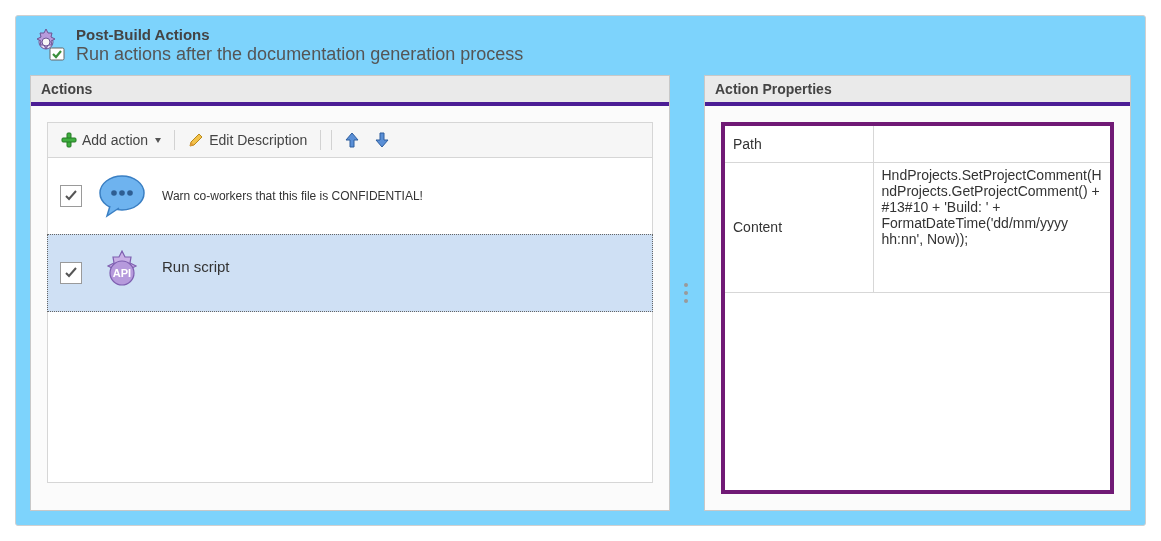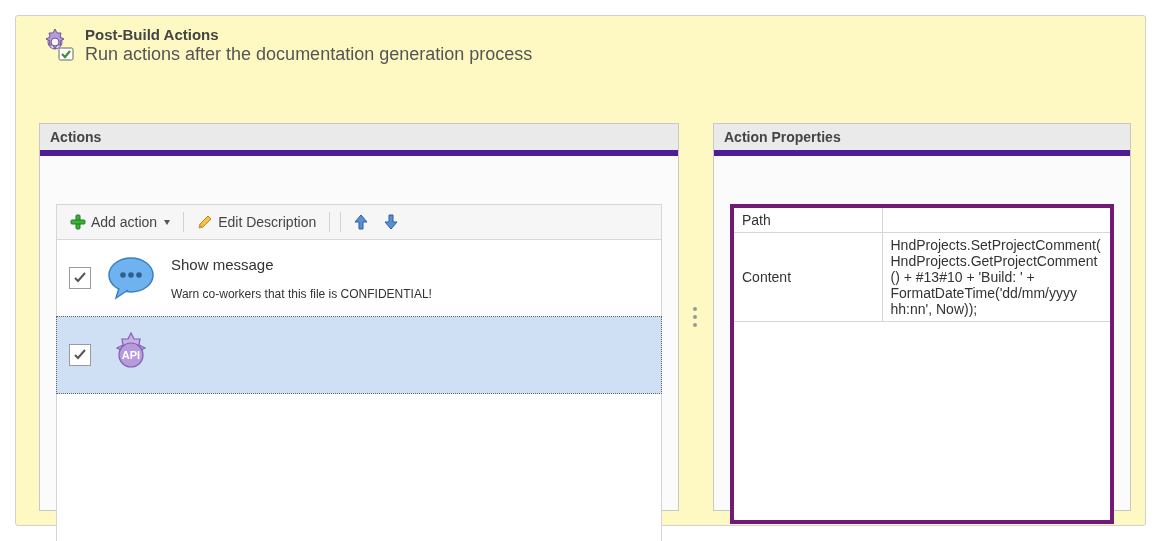--- a/index.html
+++ b/index.html
@@ -9,25 +9,24 @@
     font-family: "Segoe UI", Tahoma, sans-serif;
     font-size: 14px;
     color: #333;
     background: #fff;
   }
   .outer-panel {
     width: 1131px;
     height: 511px;
     border: 1px solid #d0d0d0;
     border-radius: 3px;
-    background: #fef9c3;
-    padding: 10px 14px 14px 23px;
+    background: #7dd3fc;
+    padding: 10px 14px 14px 14px;
     display: flex;
     flex-direction: column;
-    gap: 48px;
   }
   .header-row {
     display: flex;
     align-items: flex-start;
     gap: 10px;
     margin-bottom: 10px;
   }
   .header-icon {
     width: 36px; height: 36px;
     flex: 0 0 36px;
@@ -53,31 +52,30 @@
     border: 1px solid #c8c8c8;
     background: #fbfbfb;
     display: flex;
     flex-direction: column;
     min-height: 0;
   }
   .panel.actions { flex: 0 0 640px; }
   .panel.props   { flex: 1; }
   .panel-title {
     background: #eaeaea;
-    border-bottom: 6px solid #4c1d95;
+    border-bottom: 4px solid #4c1d95;
     padding: 5px 10px;
     font-weight: 700;
     font-size: 14px;
     color: #444;
   }
   .panel-body {
     flex: 1;
     padding: 16px;
     min-height: 0;
-    margin-top: 32px;
   }
 
   
   .toolbar {
     border: 1px solid #d6d6d6;
     background: #f6f6f6;
     display: flex;
     align-items: center;
     padding: 4px 6px;
     gap: 2px;
@@ -247,41 +245,41 @@
             <div class="action-icon">
               <svg viewBox="0 0 52 52">
                 <ellipse cx="26" cy="23" rx="22" ry="17" fill="#6eb3ef" stroke="#3a7fc3" stroke-width="1.5"></ellipse>
                 <path d="M14 36 l-3 10 l12-8" fill="#6eb3ef" stroke="#3a7fc3" stroke-width="1.5"></path>
                 <circle cx="18" cy="23" r="2.8" fill="#2e5e92"></circle>
                 <circle cx="26" cy="23" r="2.8" fill="#2e5e92"></circle>
                 <circle cx="34" cy="23" r="2.8" fill="#2e5e92"></circle>
               </svg>
             </div>
             <div class="action-text">
-              <div class="title">Show message</div>
               <div class="desc">Warn co-workers that this file is CONFIDENTIAL!</div>
             </div>
           </div>
 
           <div class="action-row selected">
             <div class="action-check">
               <svg width="14" height="14" viewBox="0 0 14 14">
                   <path d="M2 7 l3 3 l7-8" stroke="#555" stroke-width="2" fill="none"></path>
                 </svg>
             </div>
             <div class="action-icon">
               <svg viewBox="0 0 52 52">
                 <g fill="#c9b0e6" stroke="#7e5fb0" stroke-width="1.2">
                   <path d="M26 4 l3 6 h6 l-1 6 l6 3 l-6 3 l1 6 h-6 l-3 6 l-3-6 h-6 l1-6 l-6-3 l6-3 l-1-6 h6 z"></path>
                   <circle cx="26" cy="26" r="12" fill="#b69adc"></circle>
                 </g>
                 <text x="26" y="30" text-anchor="middle" font-size="11" font-weight="700" fill="#fff" font-family="Arial">API</text>
               </svg>
             </div>
             <div class="action-text">
+              <div class="title">Run script</div>
             </div>
           </div>
 
         </div>
       </div>
     </div>
 
     <div class="split-dots">
       <span></span>
         <span></span>

